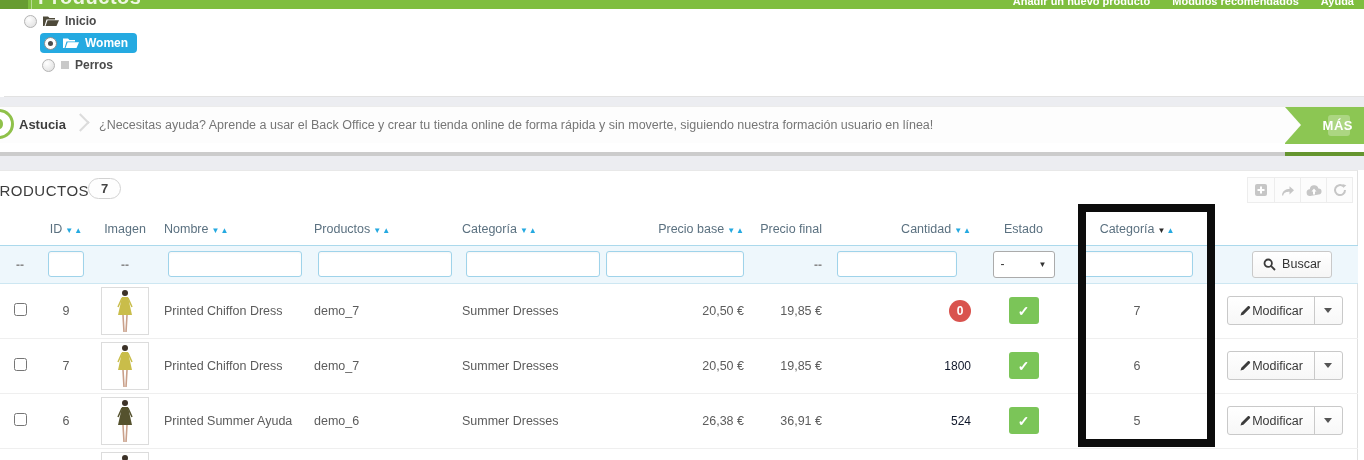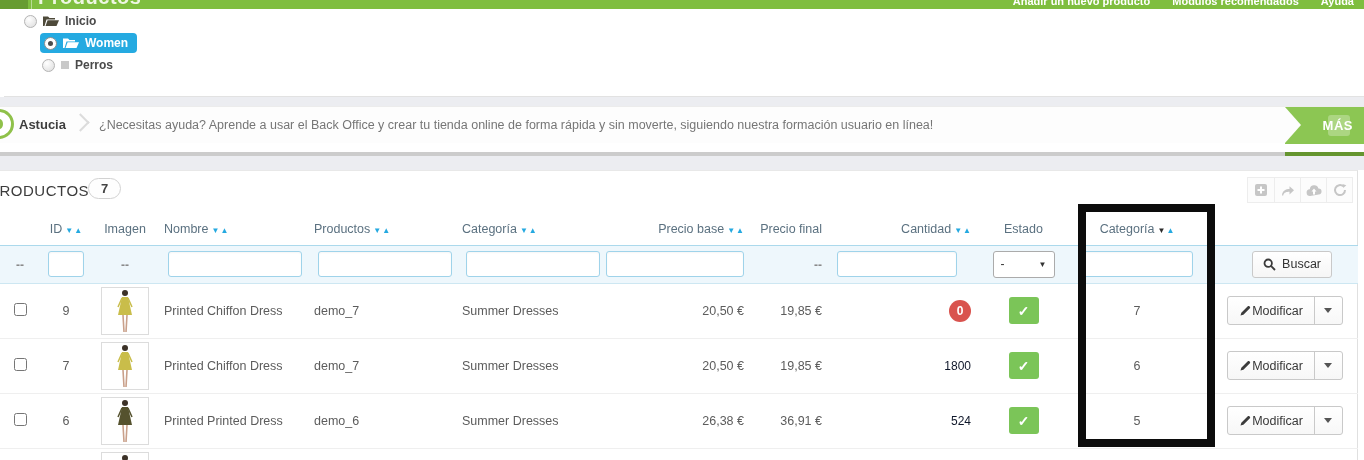--- a/index.html
+++ b/index.html
@@ -364,21 +364,21 @@
     <td class="ac">
       <span class="thumb-box">
         <svg class="dress-figure" width="26" height="44" viewBox="0 0 24 44" style="color: rgb(85, 82, 46);">
           <circle cx="12" cy="4" r="3" fill="#3c3228"></circle>
           <path d="M9,8 L15,8 L19,26 L5,26 Z" fill="currentColor"></path>
           <path d="M9,9 L5,18 M15,9 L19,18" stroke="currentColor" stroke-width="1.5"></path>
           <path d="M10,26 L11,43 M14,26 L13,43" stroke="#c9a08a" stroke-width="1.6" fill="none"></path>
         </svg>
       </span>
     </td>
-    <td class="al">Printed Printed Dress</td>
+    <td class="al">Printed Summer Ayuda</td>
     <td class="al">demo_6</td>
     <td class="al">Summer Dresses</td>
     <td class="ar pr8">26,38 €</td>
     <td class="ar pr8">36,91 €</td>
     <td class="ar pr14"><span class="qty-badge plain">524</span></td>
     <td class="ac"><button class="status-btn"><span>✓</span></button></td>
     <td class="ac">5</td>
     <td class="ac">
       <span class="action-group">
         <span class="action-main">

